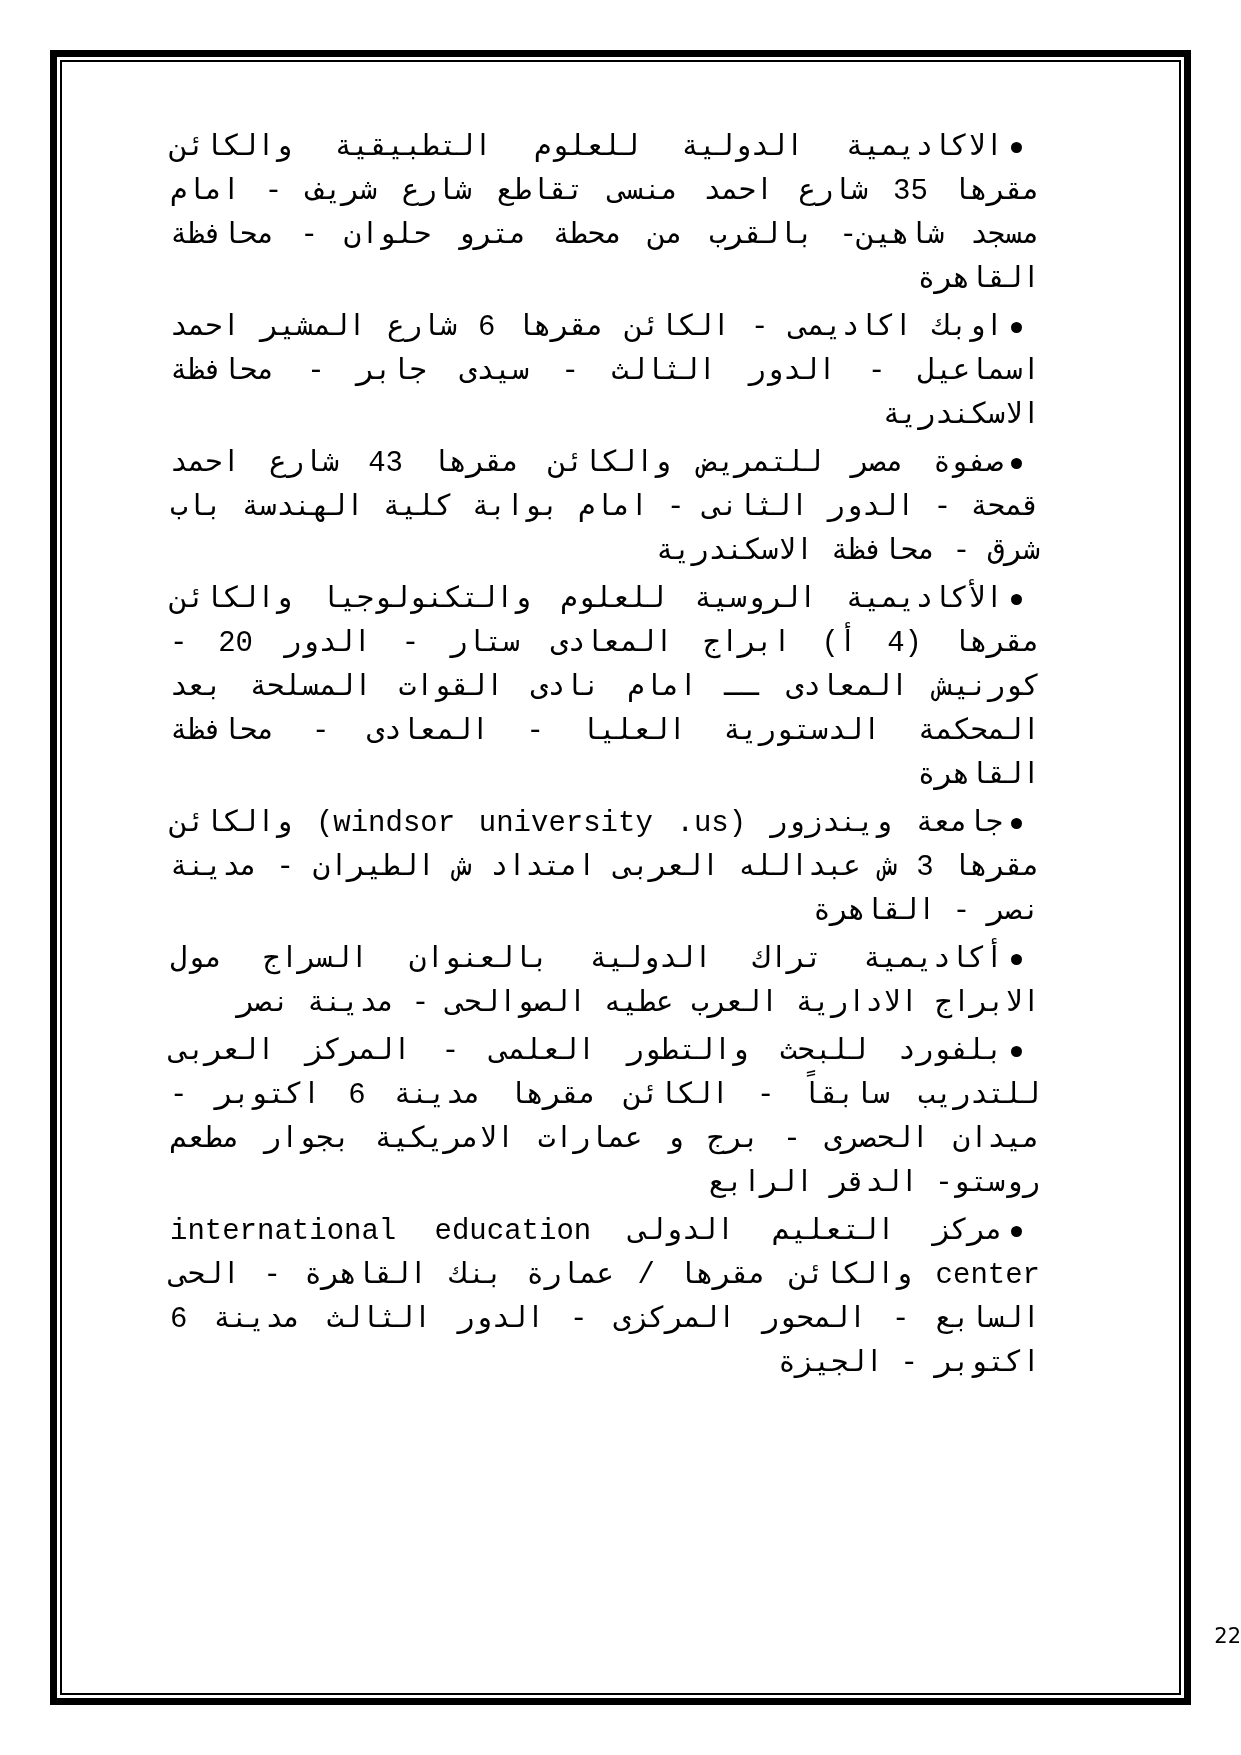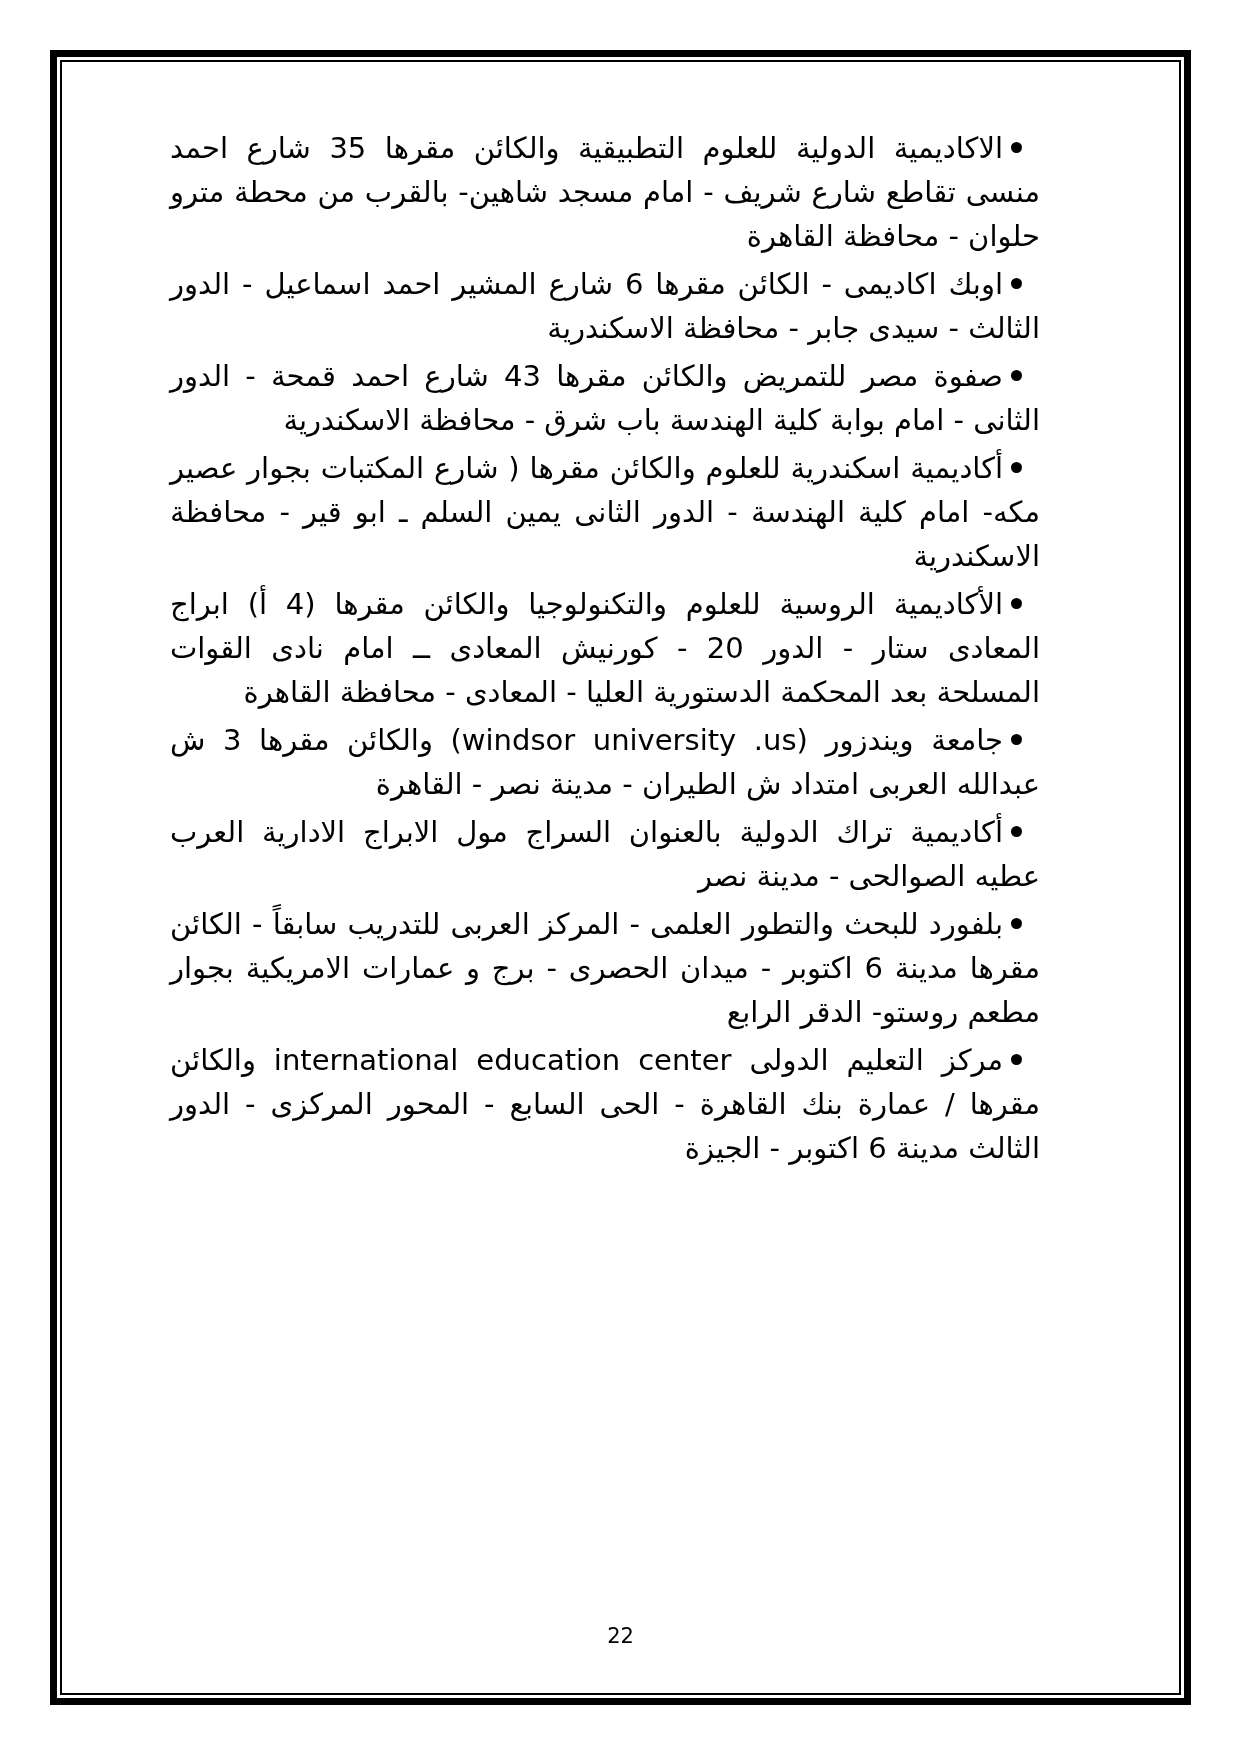--- a/index.html
+++ b/index.html
@@ -36,53 +36,53 @@
     line-height: 44px;
     text-align: justify;
     text-align-last: right;
     -moz-text-align-last: right;
     color: #000000;
   }
   .li {
     position: relative;
     text-indent: 37px; 
     margin: 0 0 4px 0;
+    font-family: Liberation Mono, monospace;
   }
   .dot {
     position: absolute;
     right: 18px;
     top: 16px;
     width: 11px;
     height: 11px;
     background: #000000;
     border-radius: 50%;
     text-indent: 0;
   }
   .page-num {
     position: absolute;
     top: 1622px;
     left: 0;
     width: 100%;
-    text-align: center;
+    text-align: right;
     font-size: 21px;
     line-height: 28px;
     color: #000000;
   }
 </style>
 </head>
 <body>
 
 <div class="frame-outer"></div>
 <div class="frame-inner"></div>
 
 <div class="doc">
   <div class="li"><span class="dot"></span><span>الاكاديمية الدولية للعلوم التطبيقية والكائن مقرها 35 شارع احمد منسى تقاطع شارع شريف - امام مسجد شاهين- بالقرب من محطة مترو حلوان - محافظة القاهرة</span></div>
   <div class="li"><span class="dot"></span><span>اوبك اكاديمى - الكائن مقرها 6 شارع المشير احمد اسماعيل - الدور الثالث - سيدى جابر - محافظة الاسكندرية</span></div>
   <div class="li"><span class="dot"></span><span>صفوة مصر للتمريض والكائن مقرها 43 شارع احمد قمحة - الدور الثانى - امام بوابة كلية الهندسة باب شرق - محافظة الاسكندرية</span></div>
-  <div class="li"><span class="dot"></span><span>أكاديمية اسكندرية للعلوم والكائن مقرها ( شارع المكتبات بجوار عصير مكه- امام كلية الهندسة - الدور الثانى يمين السلم ـ ابو قير - محافظة الاسكندرية</span></div>
   <div class="li"><span class="dot"></span><span>الأكاديمية الروسية للعلوم والتكنولوجيا والكائن مقرها (4 أ) ابراج المعادى ستار - الدور 20 - كورنيش المعادى ــ امام نادى القوات المسلحة بعد المحكمة الدستورية العليا - المعادى - محافظة القاهرة</span></div>
   <div class="li"><span class="dot"></span><span>جامعة ويندزور (windsor university .us) والكائن مقرها 3 ش عبدالله العربى امتداد ش الطيران - مدينة نصر - القاهرة</span></div>
   <div class="li"><span class="dot"></span><span>أكاديمية تراك الدولية بالعنوان السراج مول الابراج الادارية العرب عطيه الصوالحى - مدينة نصر</span></div>
   <div class="li"><span class="dot"></span><span>بلفورد للبحث والتطور العلمى - المركز العربى للتدريب سابقاً - الكائن مقرها مدينة 6 اكتوبر - ميدان الحصرى - برج و عمارات الامريكية بجوار مطعم روستو- الدقر الرابع</span></div>
   <div class="li"><span class="dot"></span><span>مركز التعليم الدولى international education center والكائن مقرها / عمارة بنك القاهرة - الحى السابع - المحور المركزى - الدور الثالث مدينة 6 اكتوبر - الجيزة</span></div>
 </div>
 
 <div class="page-num">22</div>
 
 </body></html>

